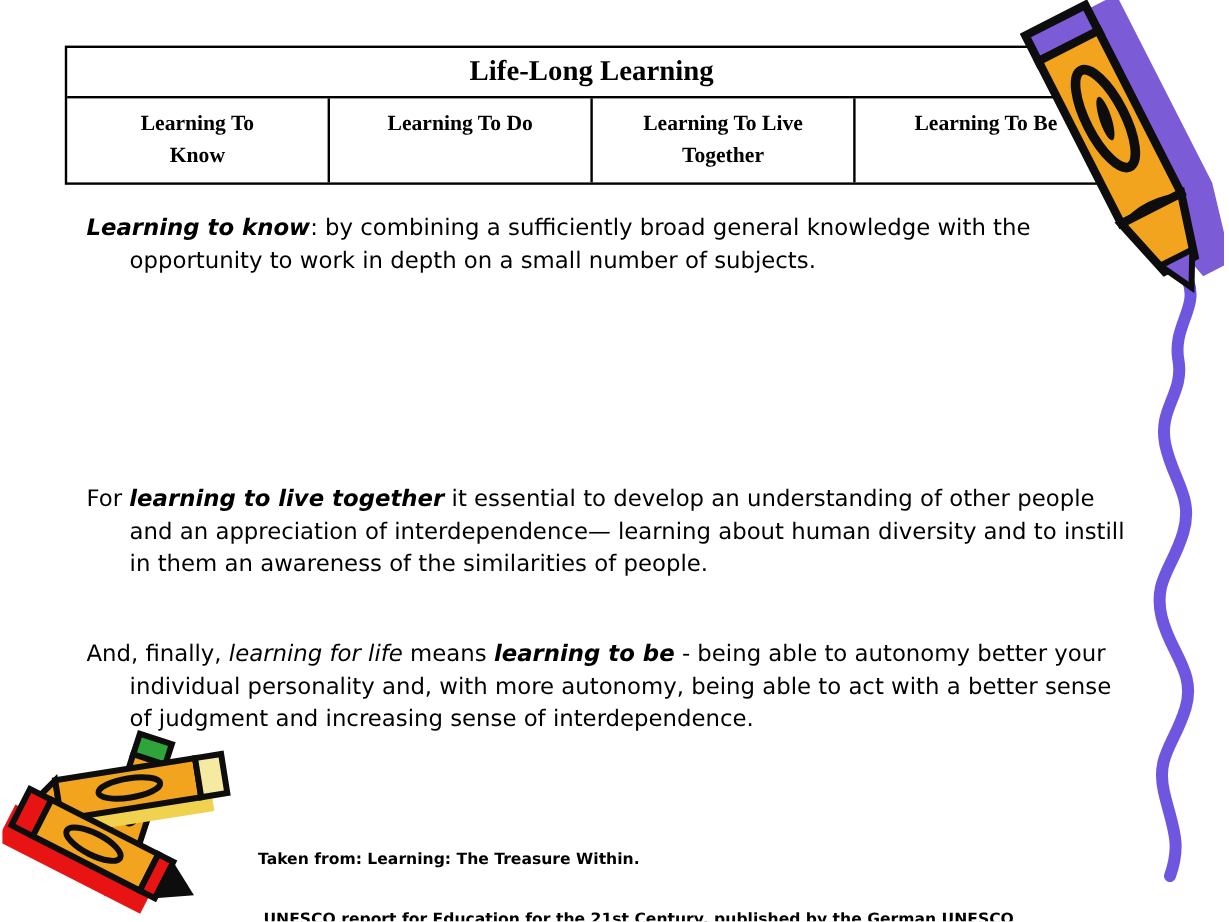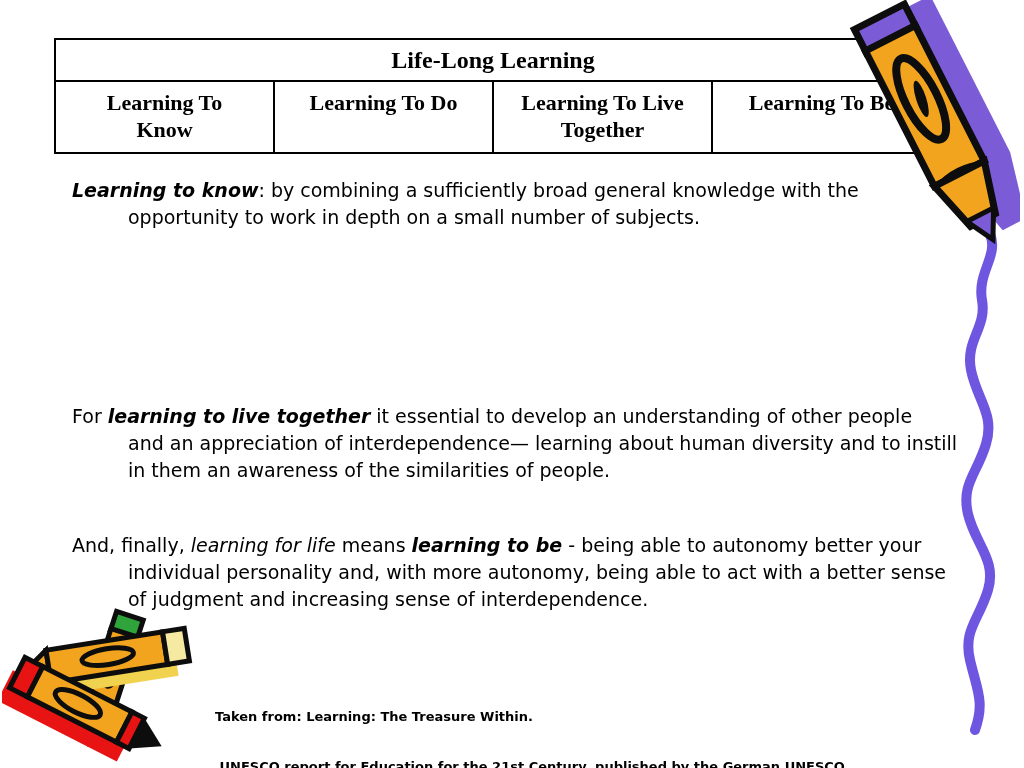--- a/index.html
+++ b/index.html
@@ -5,27 +5,27 @@
   html,body{margin:0;padding:0;background:#fff;}
   .slide{position:relative;width:1024px;height:768px;background:#fff;overflow:hidden;
          font-family:"DejaVu Sans",sans-serif;color:#000;}
 
   
   .tbl{position:absolute;left:38px;top:38px;width:874px;border:2px solid #000;
        font-family:"Liberation Serif",serif;font-weight:bold;background:#fff;z-index:1;margin-left:16px;}
   .tbl-title{height:40px;border-bottom:2px solid #000;display:flex;align-items:center;
              justify-content:center;font-size:24px;}
   .tbl-row{display:flex;}
-  .tbl-cell{flex:1;border-right:2px solid #000;text-align:center;font-size:22px;
+  .tbl-cell{flex:1;border-right:2px solid #000;text-align:center;font-size:18px;
             line-height:27px;padding-top:7px;height:63px;white-space:pre-line;}
   .tbl-cell:last-child{border-right:none;}
 
   
   .para{position:absolute;left:72px;width:934px;font-size:19px;line-height:27px;}
-  .para .line.cont{margin-left:56px;}
+  .para .line.cont{margin-left:36px;}
   .seg-r{font-style:normal;font-weight:normal;}
   .seg-i{font-style:italic;}
   .seg-bi{font-style:italic;font-weight:bold;}
   #para-0{top:177px;} #para-1{top:290px;} #para-2{top:403px;} #para-3{top:532px;}
 
   
   .citation{position:absolute;left:215px;top:676px;font-size:13px;font-weight:bold;
             line-height:16.5px;white-space:pre;}
 
   

